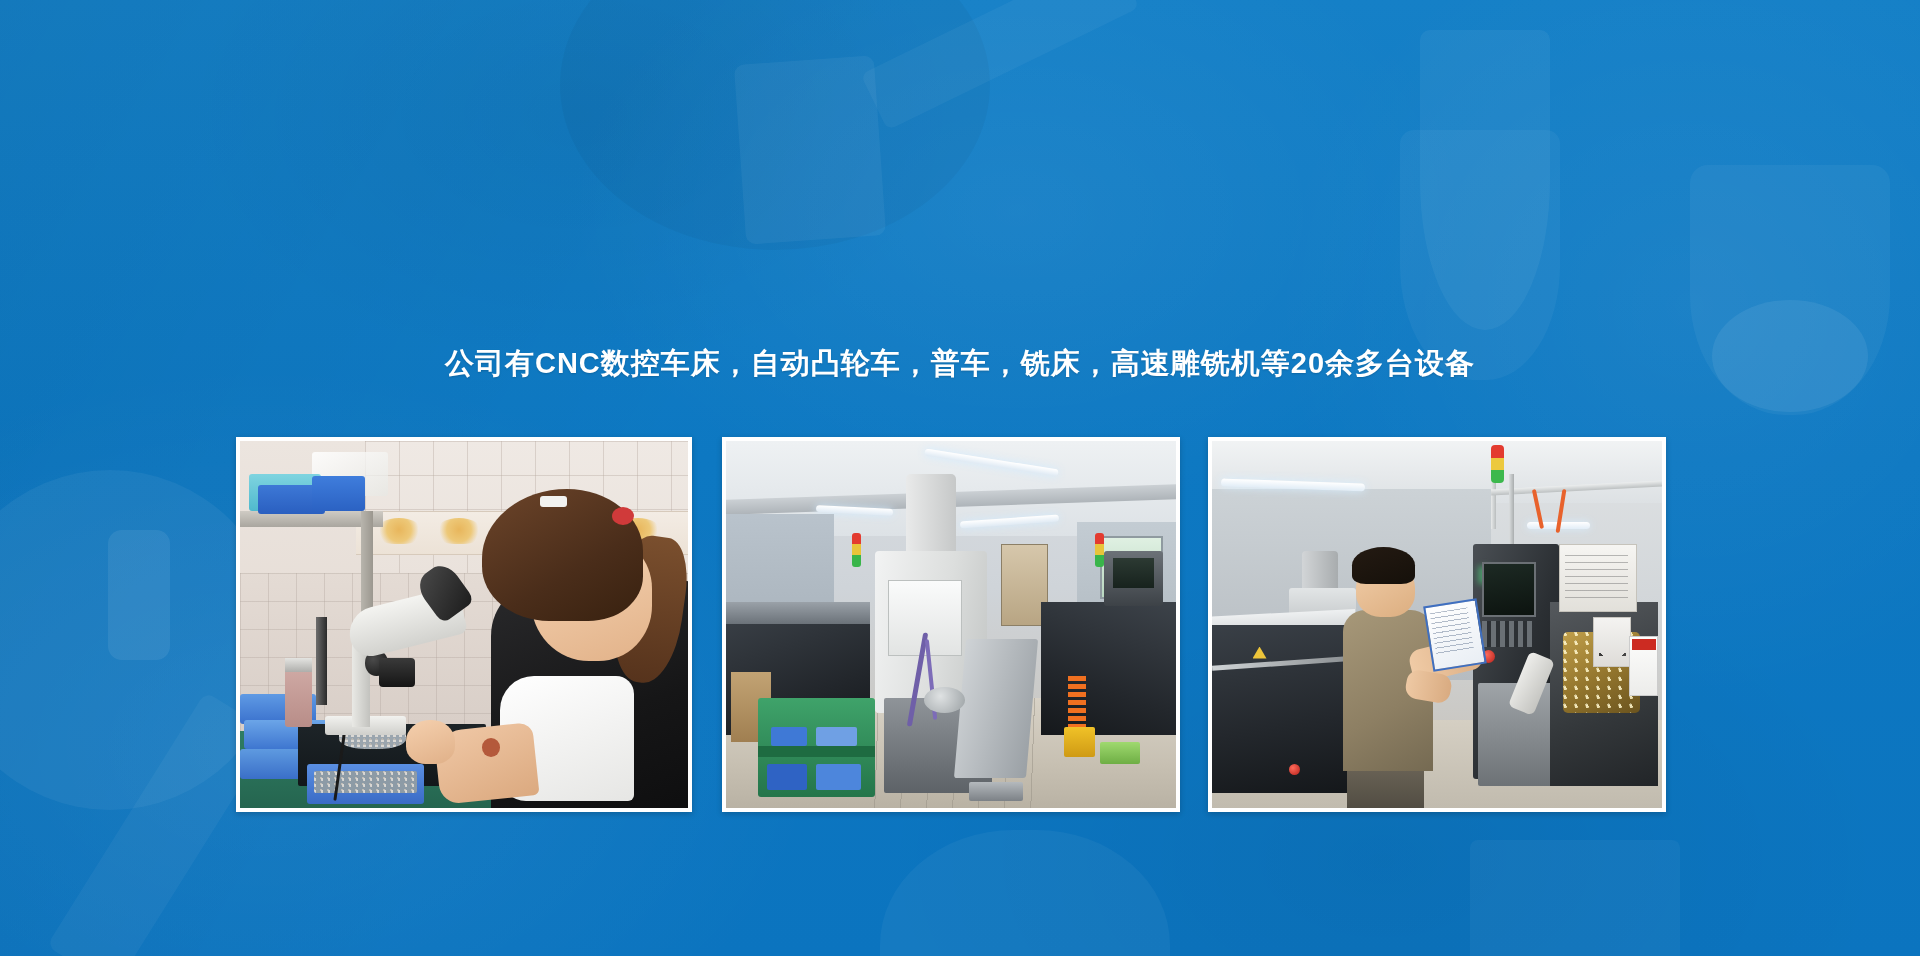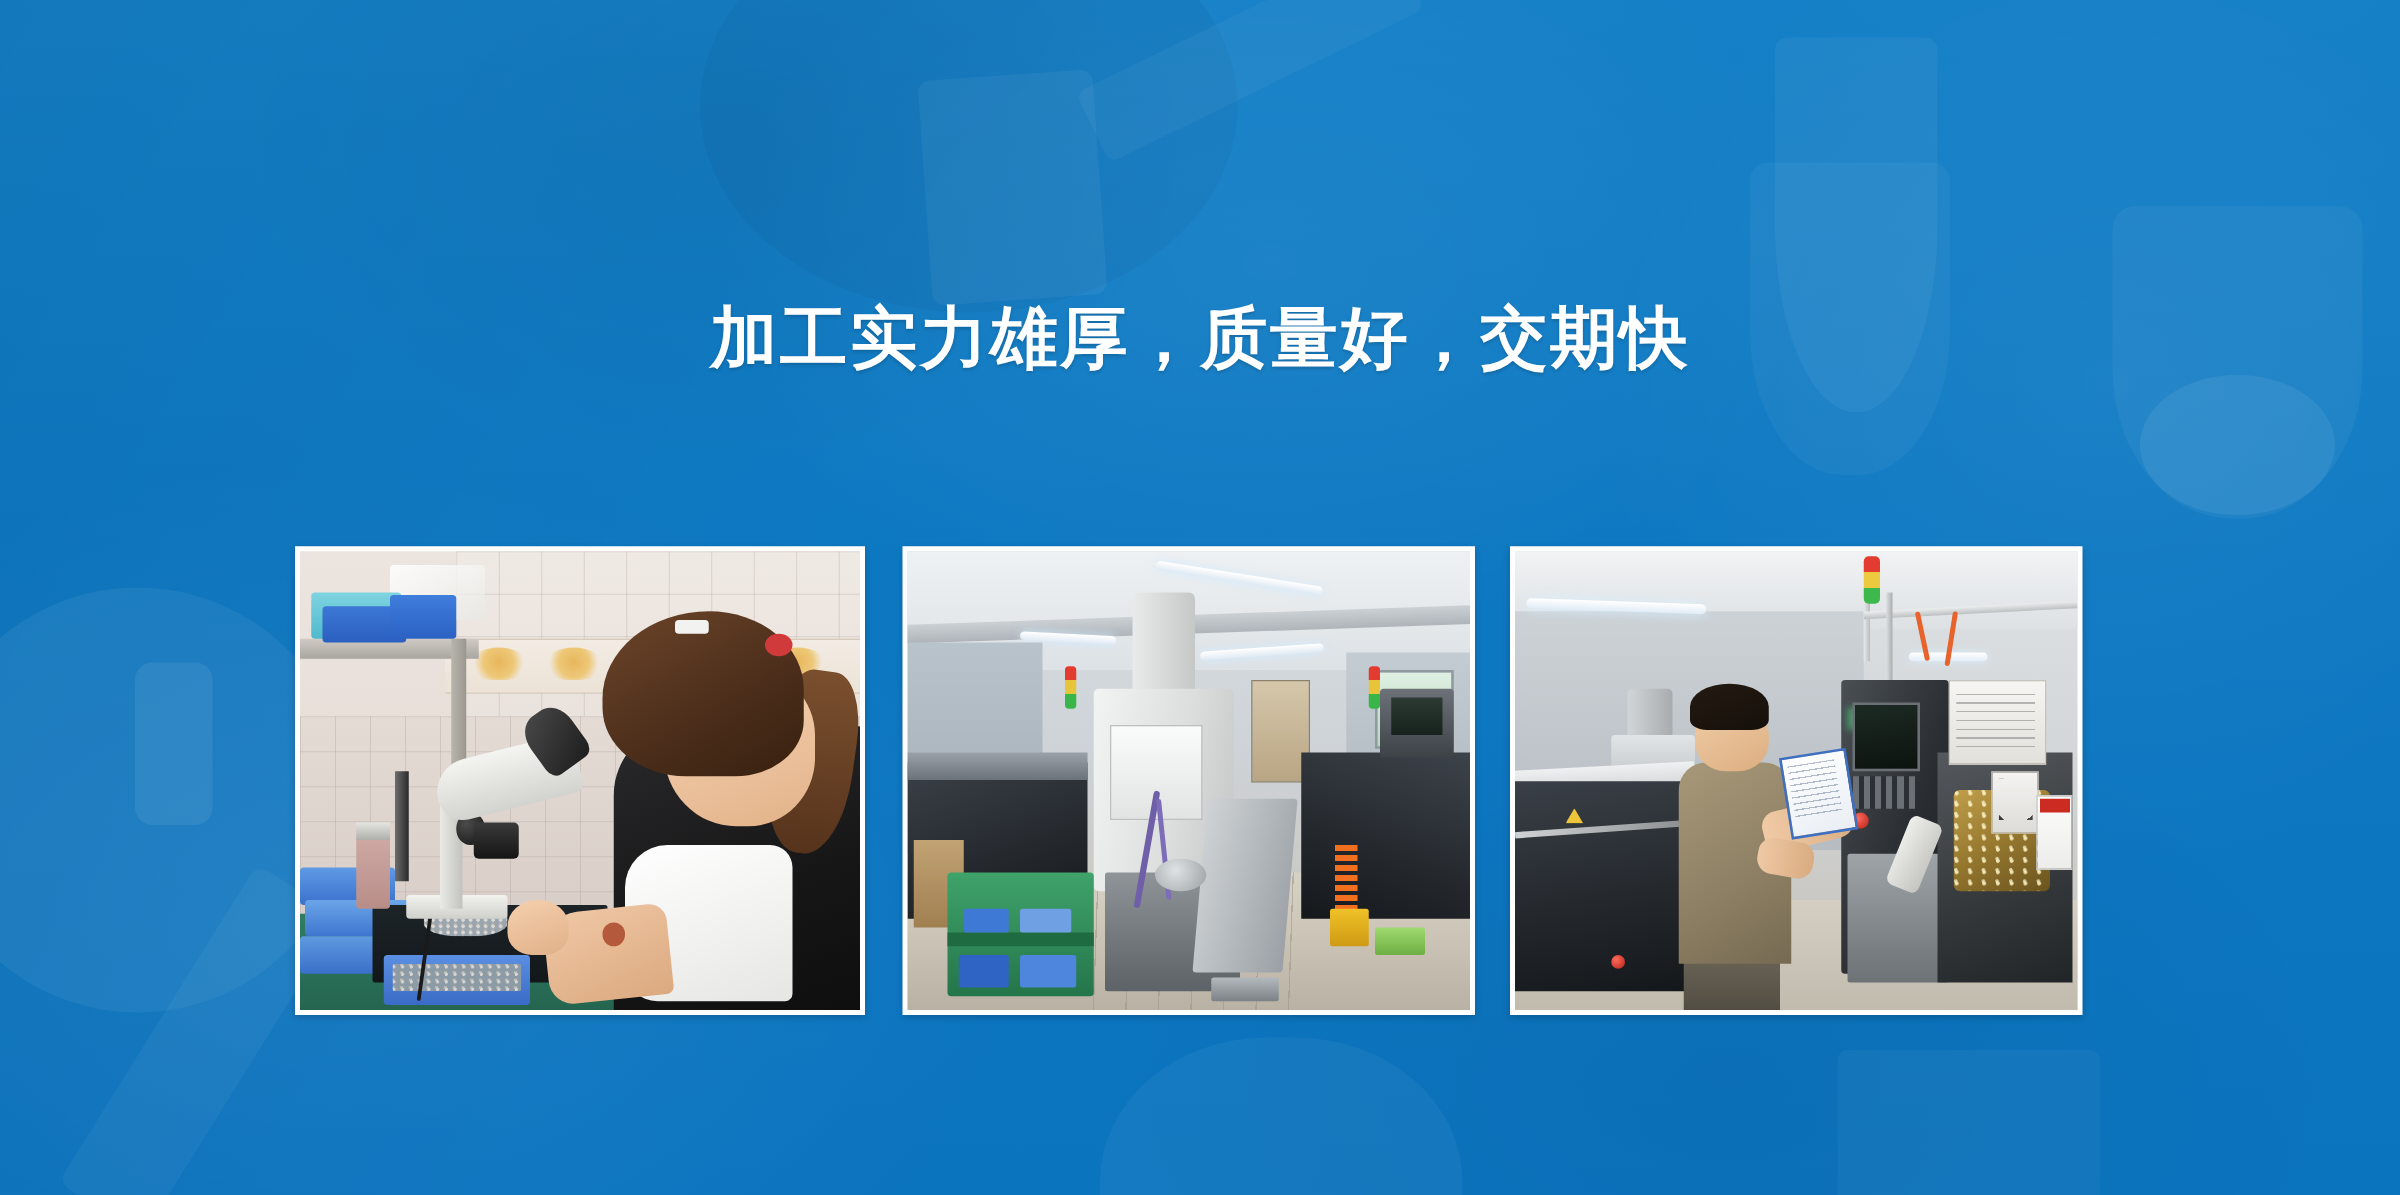--- a/index.html
+++ b/index.html
@@ -605,22 +605,22 @@
     <div class="part p-cyl-b"></div>
     <div class="part p-ring"></div>
     <div class="part p-ring-core"></div>
     <div class="part p-screw-d"></div>
     <div class="part p-cone"></div>
     <div class="part p-stub"></div>
   </div>
 
   <div class="content">
 
-    <div class="headline">加工实力雄厚，质量好，交期快</div>
-
+
+    <div class="subline">公司有CNC数控车床，自动凸轮车，普车，铣床，高速雕铣机等20余多台设备</div>
 
     <div class="gallery">
 
       <div class="photo one">
         <div class="shot s1">
           <div class="tilewall"></div>
           <div class="border-strip">
             <span class="motif" style="left:6%"></span>
             <span class="motif" style="left:24%"></span>
             <span class="motif" style="left:42%"></span>

